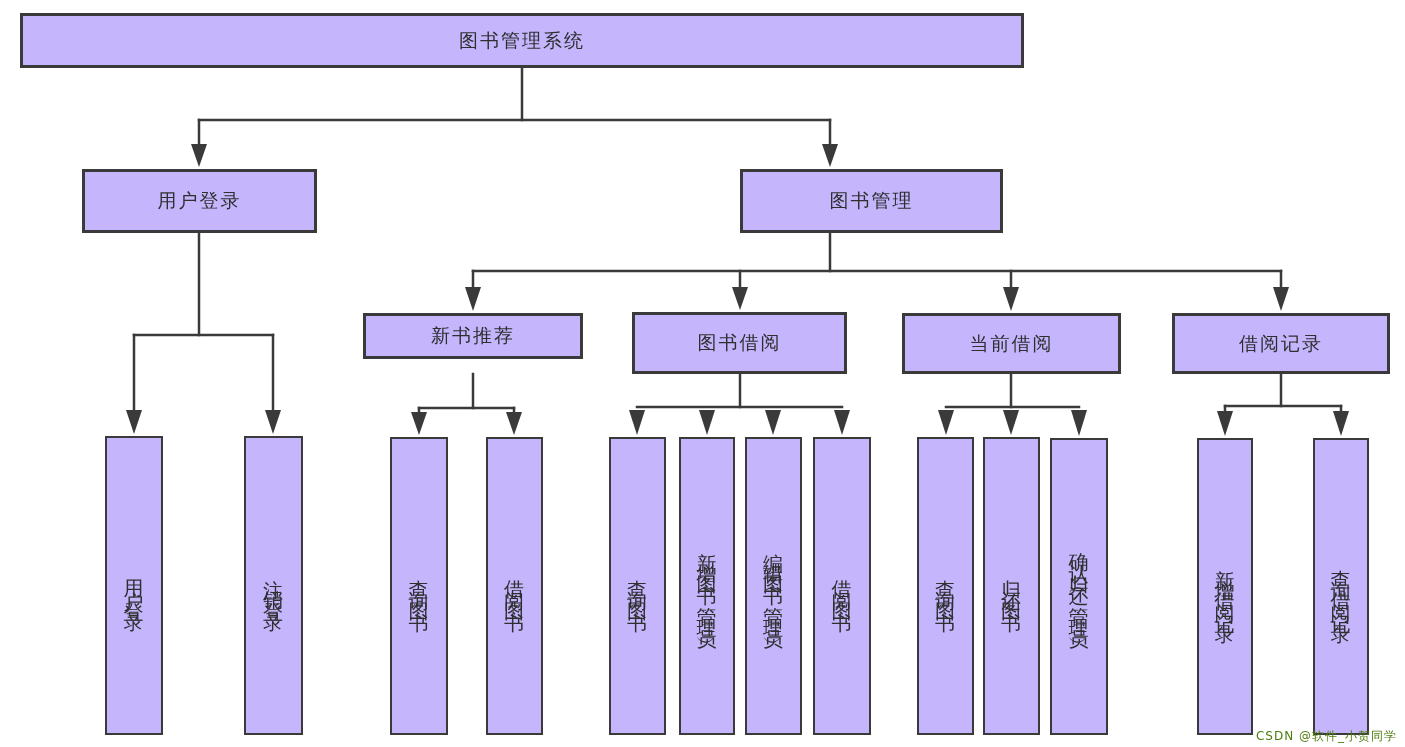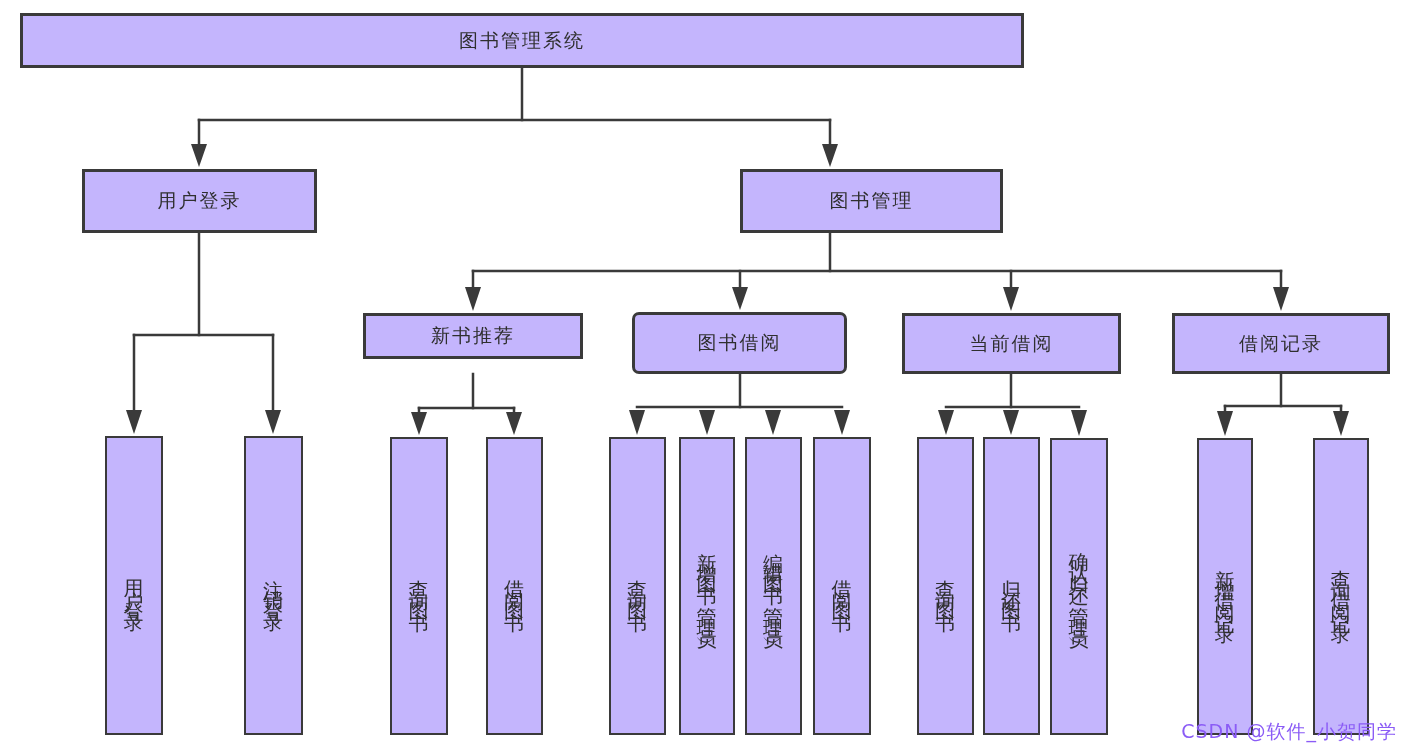--- a/index.html
+++ b/index.html
@@ -32,42 +32,42 @@
     font-size:20px;
     letter-spacing:11px;
     line-height:1;
     color:#2f2f2f;
   }
   
   .n-root        {left:20px;  top:13px;  width:1004px; height:55px;}
   .n-user-login  {left:82px;  top:169px; width:235px;  height:64px;}
   .n-book-mgmt   {left:712px; top:169px; width:263px;  height:64px;margin-left:28px;}
   .n-new-rec     {left:363px; top:313px; width:220px;  height:46px;}
-  .n-book-borrow {left:632px; top:312px; width:215px;  height:62px;border-radius:7px;}
+  .n-book-borrow {left:632px; top:312px; width:215px;  height:62px;}
   .n-cur-borrow  {left:902px; top:313px; width:219px;  height:61px;}
   .n-borrow-rec  {left:1172px;top:313px; width:218px;  height:61px;}
   
   .l-a1{left:105px; top:436px; width:58px; height:299px;}
   .l-a2{left:244px; top:436px; width:59px; height:299px;}
   .l-b1{left:390px; top:437px; width:58px; height:298px;}
   .l-b2{left:486px; top:437px; width:57px; height:298px;}
   .l-c1{left:609px; top:437px; width:57px; height:298px;}
   .l-c2{left:679px; top:437px; width:56px; height:298px;}
   .l-c3{left:745px; top:437px; width:57px; height:298px;}
   .l-c4{left:813px; top:437px; width:58px; height:298px;}
   .l-d1{left:917px; top:437px; width:57px; height:298px;}
   .l-d2{left:983px; top:437px; width:57px; height:298px;}
   .l-d3{left:1050px;top:438px; width:58px; height:297px;}
   .l-e1{left:1197px;top:438px; width:56px; height:297px;}
   .l-e2{left:1313px;top:438px; width:56px; height:297px;}
   .watermark{
     position:absolute;
     right:8px;bottom:2px;
-    font-size:19px;
-    color:#8b5cf6;
+    font-size:12px;
+    color:#4d7c0f;
     letter-spacing:1px;
   }
 </style>
 </head>
 <body>
 
 <div id="canvas">
 
   <svg id="wires" viewBox="0 0 1405 747" xmlns="http://www.w3.org/2000/svg">
     <g stroke="#3a3a3a" stroke-width="2.5" stroke-linecap="square" fill="#3a3a3a">

